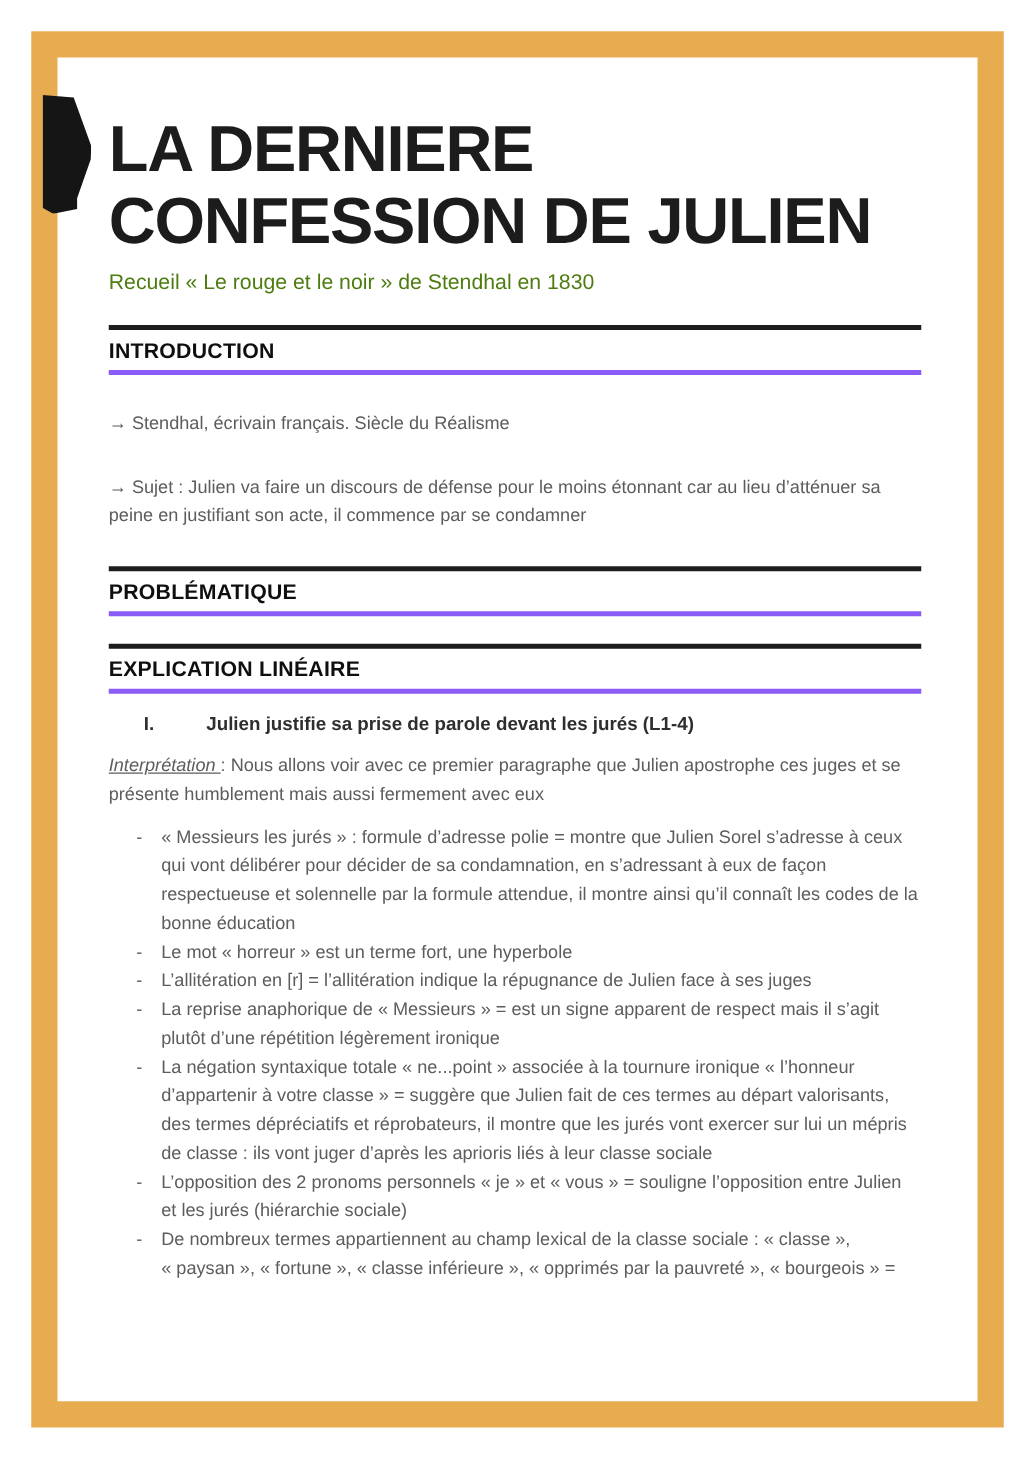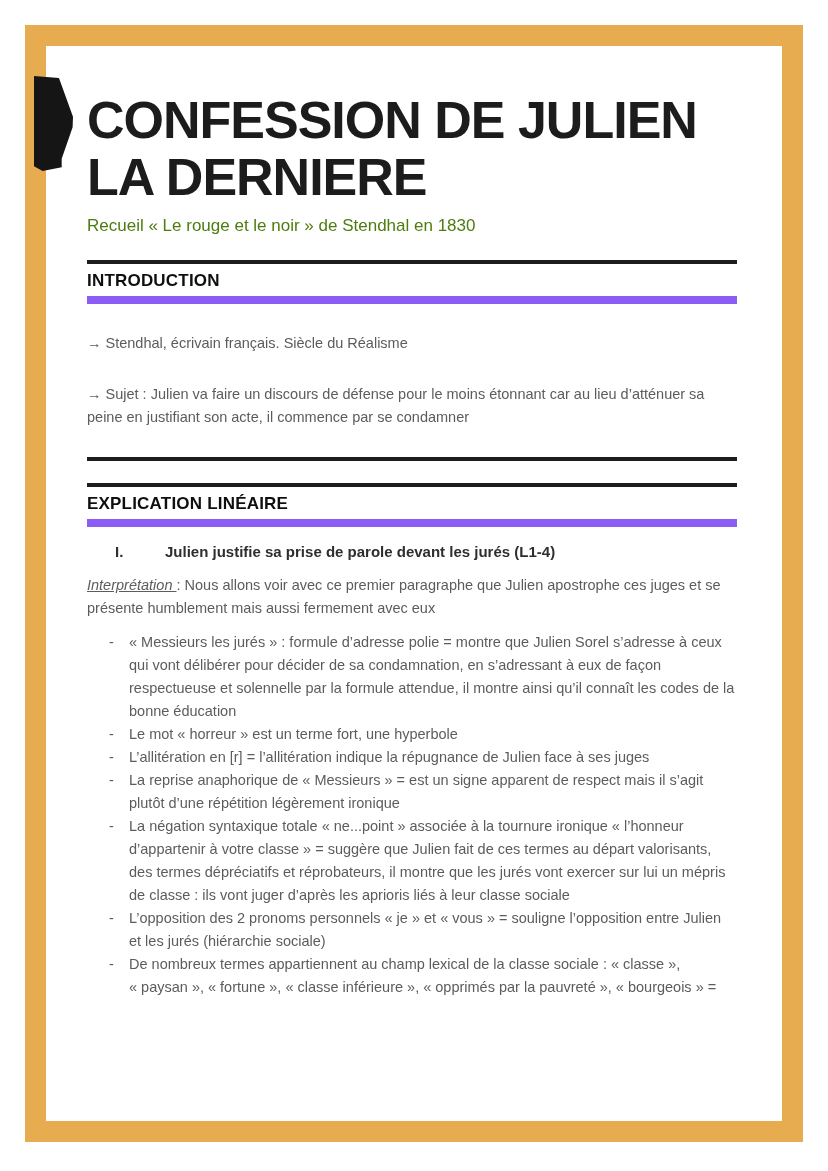--- a/index.html
+++ b/index.html
@@ -52,21 +52,21 @@
   section.sec {
     margin-top: 22px;
     border-top: 4px solid #1d1d1d;
   }
   h2.sec-title {
     font-size: 17px;
     font-weight: bold;
     letter-spacing: 0.2px;
     color: #0f0f0f;
     padding: 7px 0 5px 0;
-    border-bottom: 8px solid #8b5cf6;
+    border-bottom: 4px solid #8b5cf6;
   }
   .body-p {
     margin: 28px 0;
     font-size: 14.5px;
     line-height: 23px;
     color: #5c5c5c;
   }
   .part-heading {
     display: flex;
     margin: 13px 0 0 28px;
@@ -90,32 +90,33 @@
 </style>
 </head>
 <body>
 
 <div class="page">
   <div class="bookmark"></div>
   <div class="frame">
     <div class="content">
 
       <h1 class="title">
+        <span class="title-line">LA DERNIERE</span>
         <span class="title-line">CONFESSION DE JULIEN</span>
-        <span class="title-line">LA DERNIERE</span>
       </h1>
       <p class="subtitle">Recueil «&nbsp;Le rouge et le noir&nbsp;» de Stendhal en 1830</p>
 
       <section class="sec">
         <h2 class="sec-title">INTRODUCTION</h2>
         <p class="body-p">→ Stendhal, écrivain français. Siècle du Réalisme</p>
         <p class="body-p">→ Sujet : Julien va faire un discours de défense pour le moins étonnant car au lieu d’atténuer sa peine en justifiant son acte, il commence par se condamner</p>
       </section>
 
       <section class="sec">
+        <h2 class="sec-title">PROBLÉMATIQUE</h2>
       </section>
 
       <section class="sec">
         <h2 class="sec-title">EXPLICATION LINÉAIRE</h2>
 
         <div class="part-heading">
           <span class="part-numeral">I.</span>
           <span class="part-title">Julien justifie sa prise de parole devant les jurés (L1-4)</span>
         </div>
 

